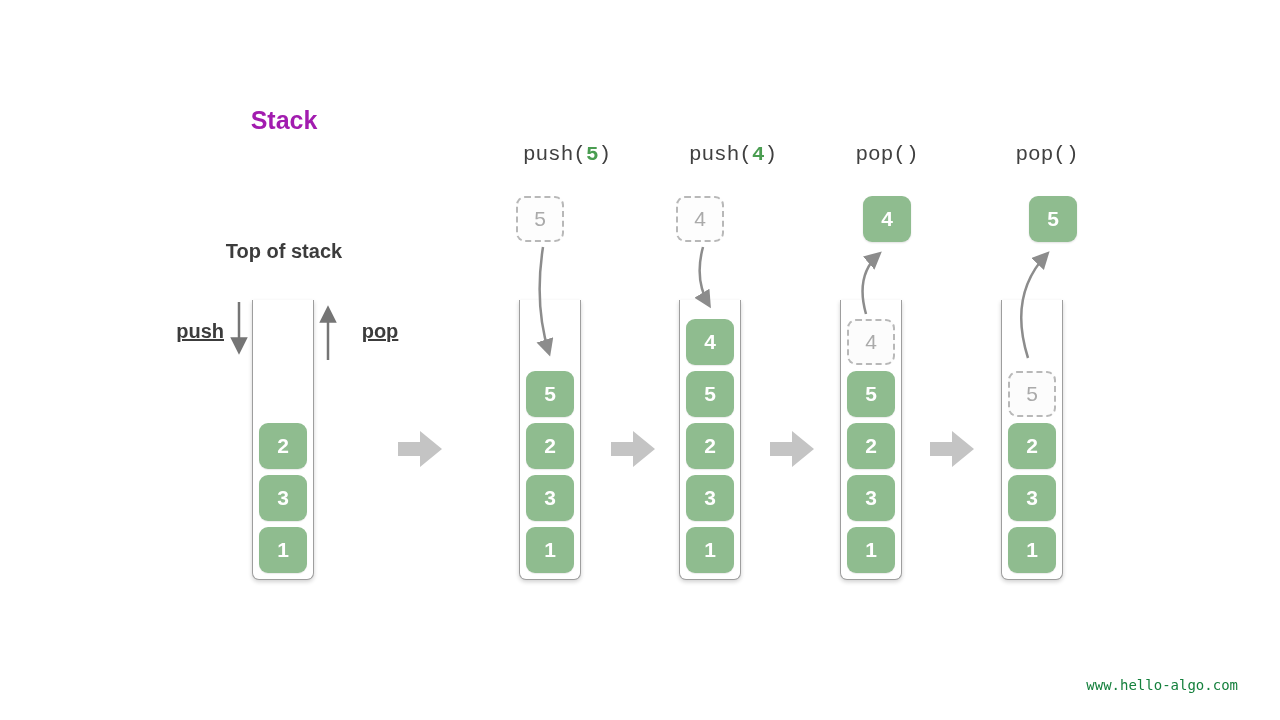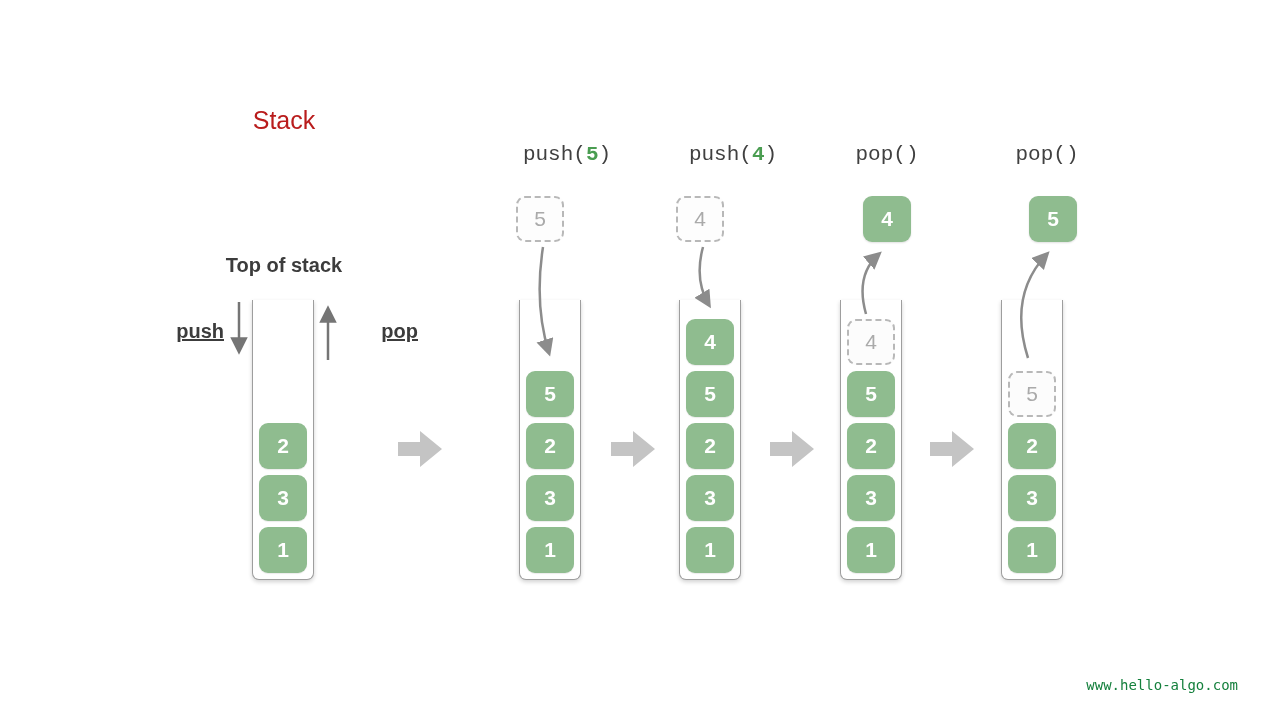--- a/index.html
+++ b/index.html
@@ -1,29 +1,29 @@
 <!DOCTYPE html>
 <html><head>
 <meta charset="utf-8">
 <style>
   html,body{margin:0;padding:0;background:#ffffff;}
   .canvas{position:relative;width:1280px;height:720px;background:#ffffff;overflow:hidden;
           font-family:"Liberation Sans", sans-serif;}
 
   .title{position:absolute;left:184px;top:106px;width:200px;text-align:center;
-         font-size:25px;font-weight:normal;color:#b91c1c;}
+         font-size:25px;font-weight:bold;color:#a21caf;}
 
   .side-label{position:absolute;width:260px;text-align:center;
               font-size:20px;font-weight:bold;color:#3c3c3c;}
-  .top-label{left:154px;top:254px;}
+  .top-label{left:154px;top:240px;}
   .bottom-label{left:154px;top:615px;}
 
   .pp-label{position:absolute;font-size:20px;font-weight:bold;color:#3c3c3c;top:320px;text-decoration:underline;}
   .push-label{left:148px;width:76px;text-align:right;}
-  .pop-label{left:342px;width:76px;text-align:right;}
+  .pop-label{left:342px;width:76px;text-align:center;}
 
   .op-label{position:absolute;top:143px;width:180px;text-align:center;
             font-family:Liberation Mono, monospace;font-size:21px;color:#404040;}
   .op-label .arg{color:#4a9d51;font-weight:bold;}
 
   .stack{position:absolute;top:300px;width:62px;height:280px;background:#ffffff;
          border-left:1.5px solid #9e9e9e;border-right:1.5px solid #9e9e9e;
          border-bottom:1.5px solid #9e9e9e;border-radius:0 0 7px 7px;
          box-shadow:0 2px 4px rgba(0,0,0,0.18);
          display:flex;flex-direction:column;justify-content:flex-end;align-items:center;

